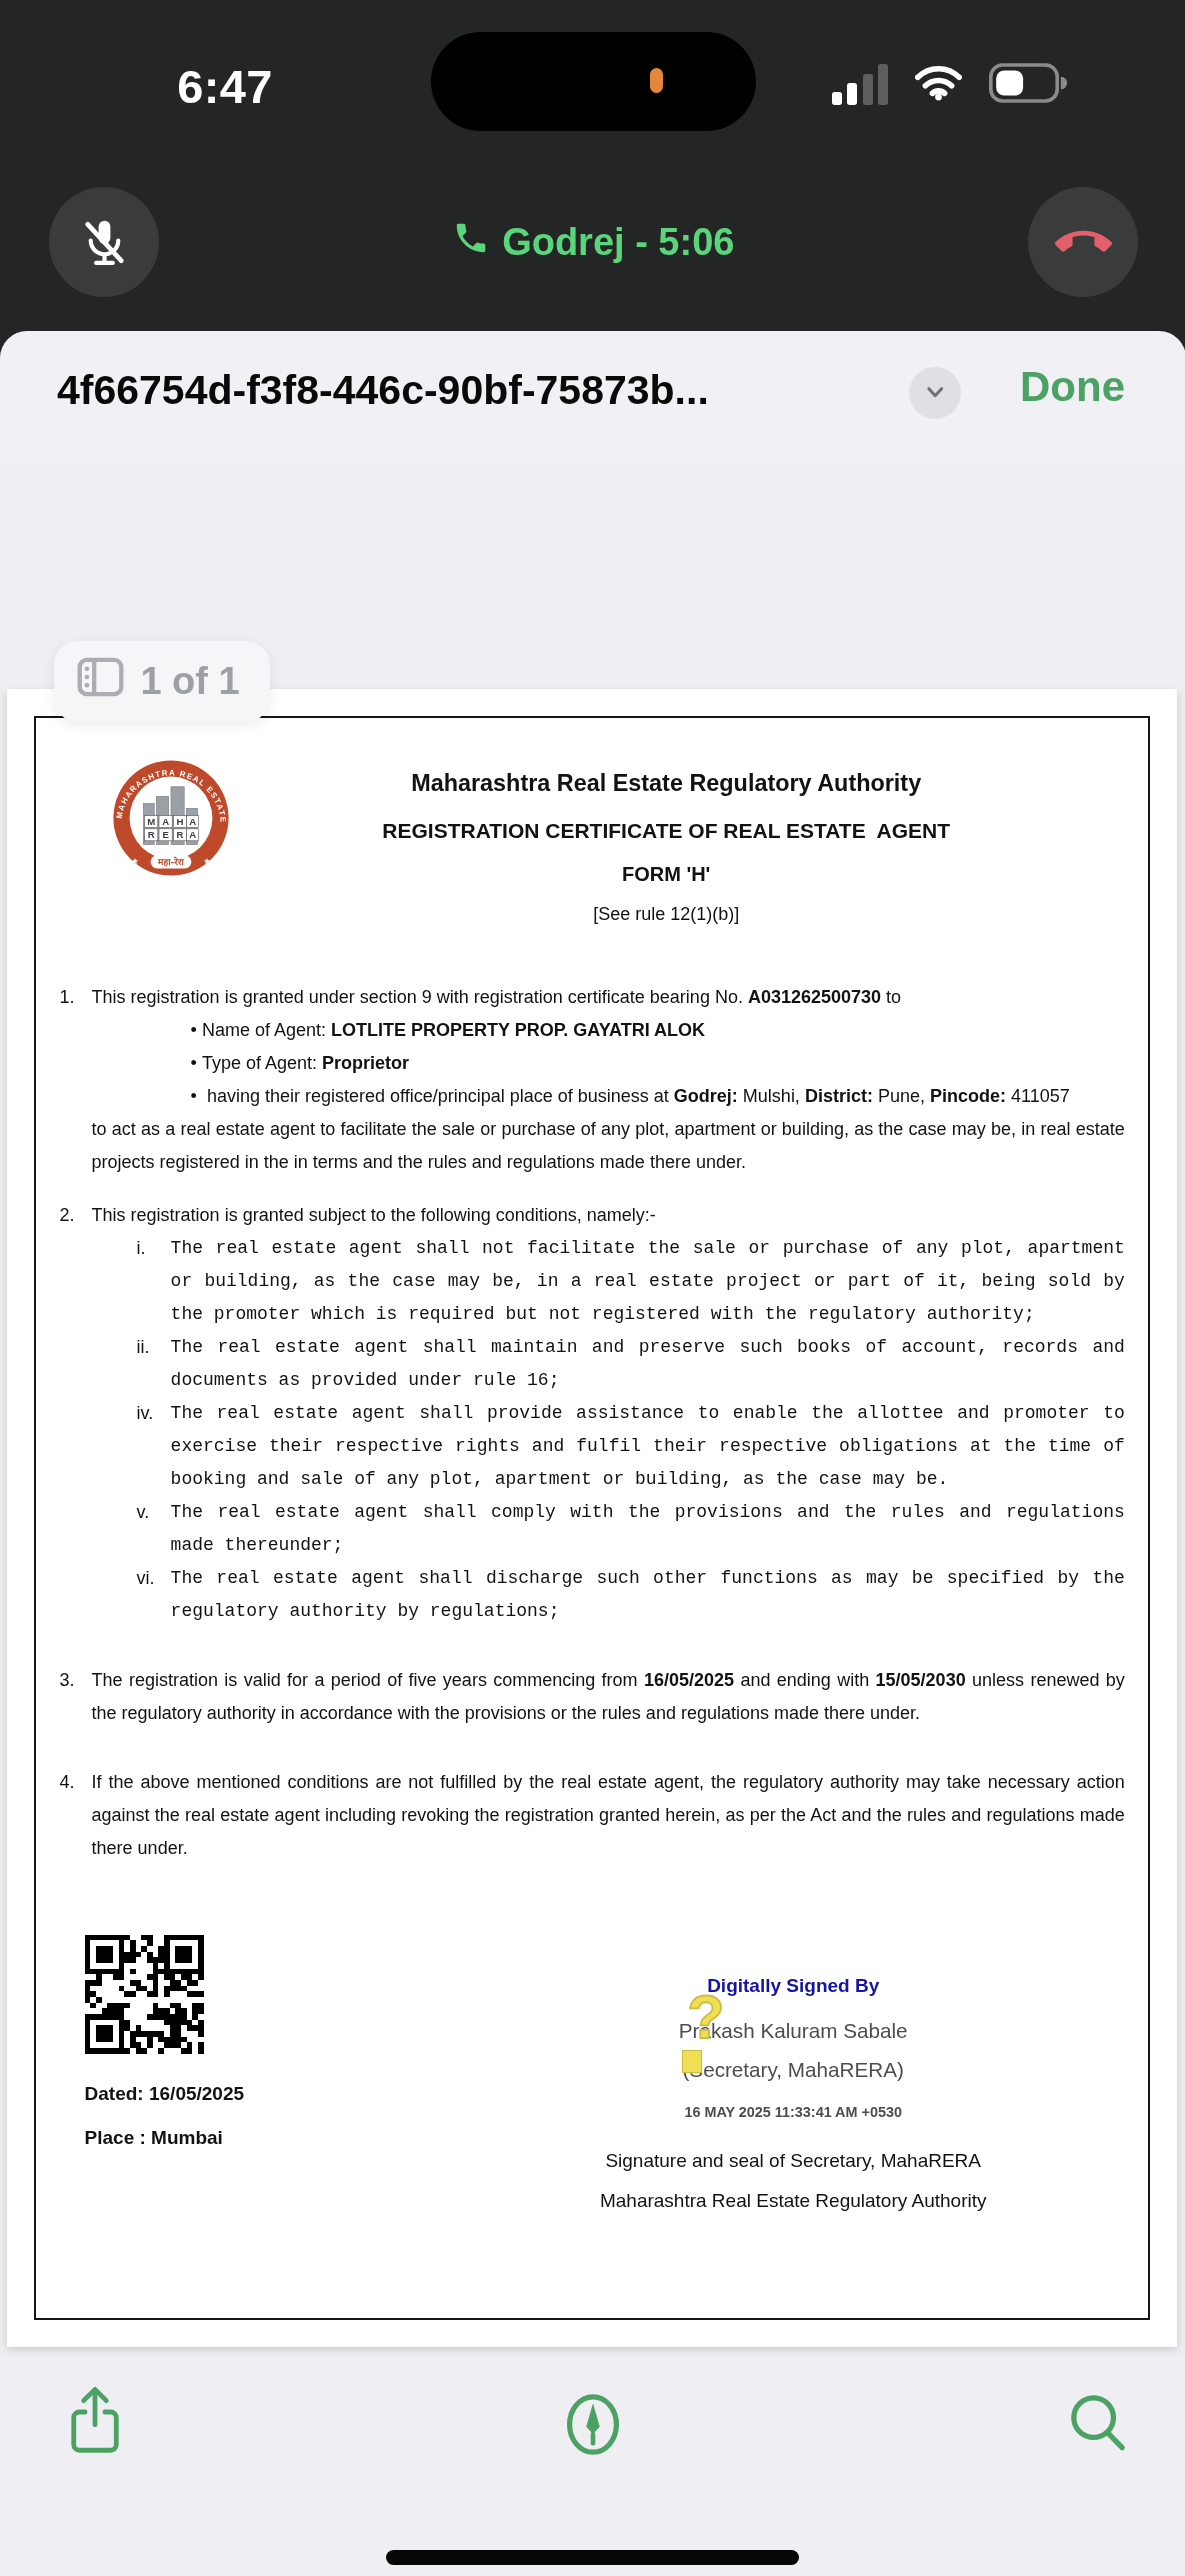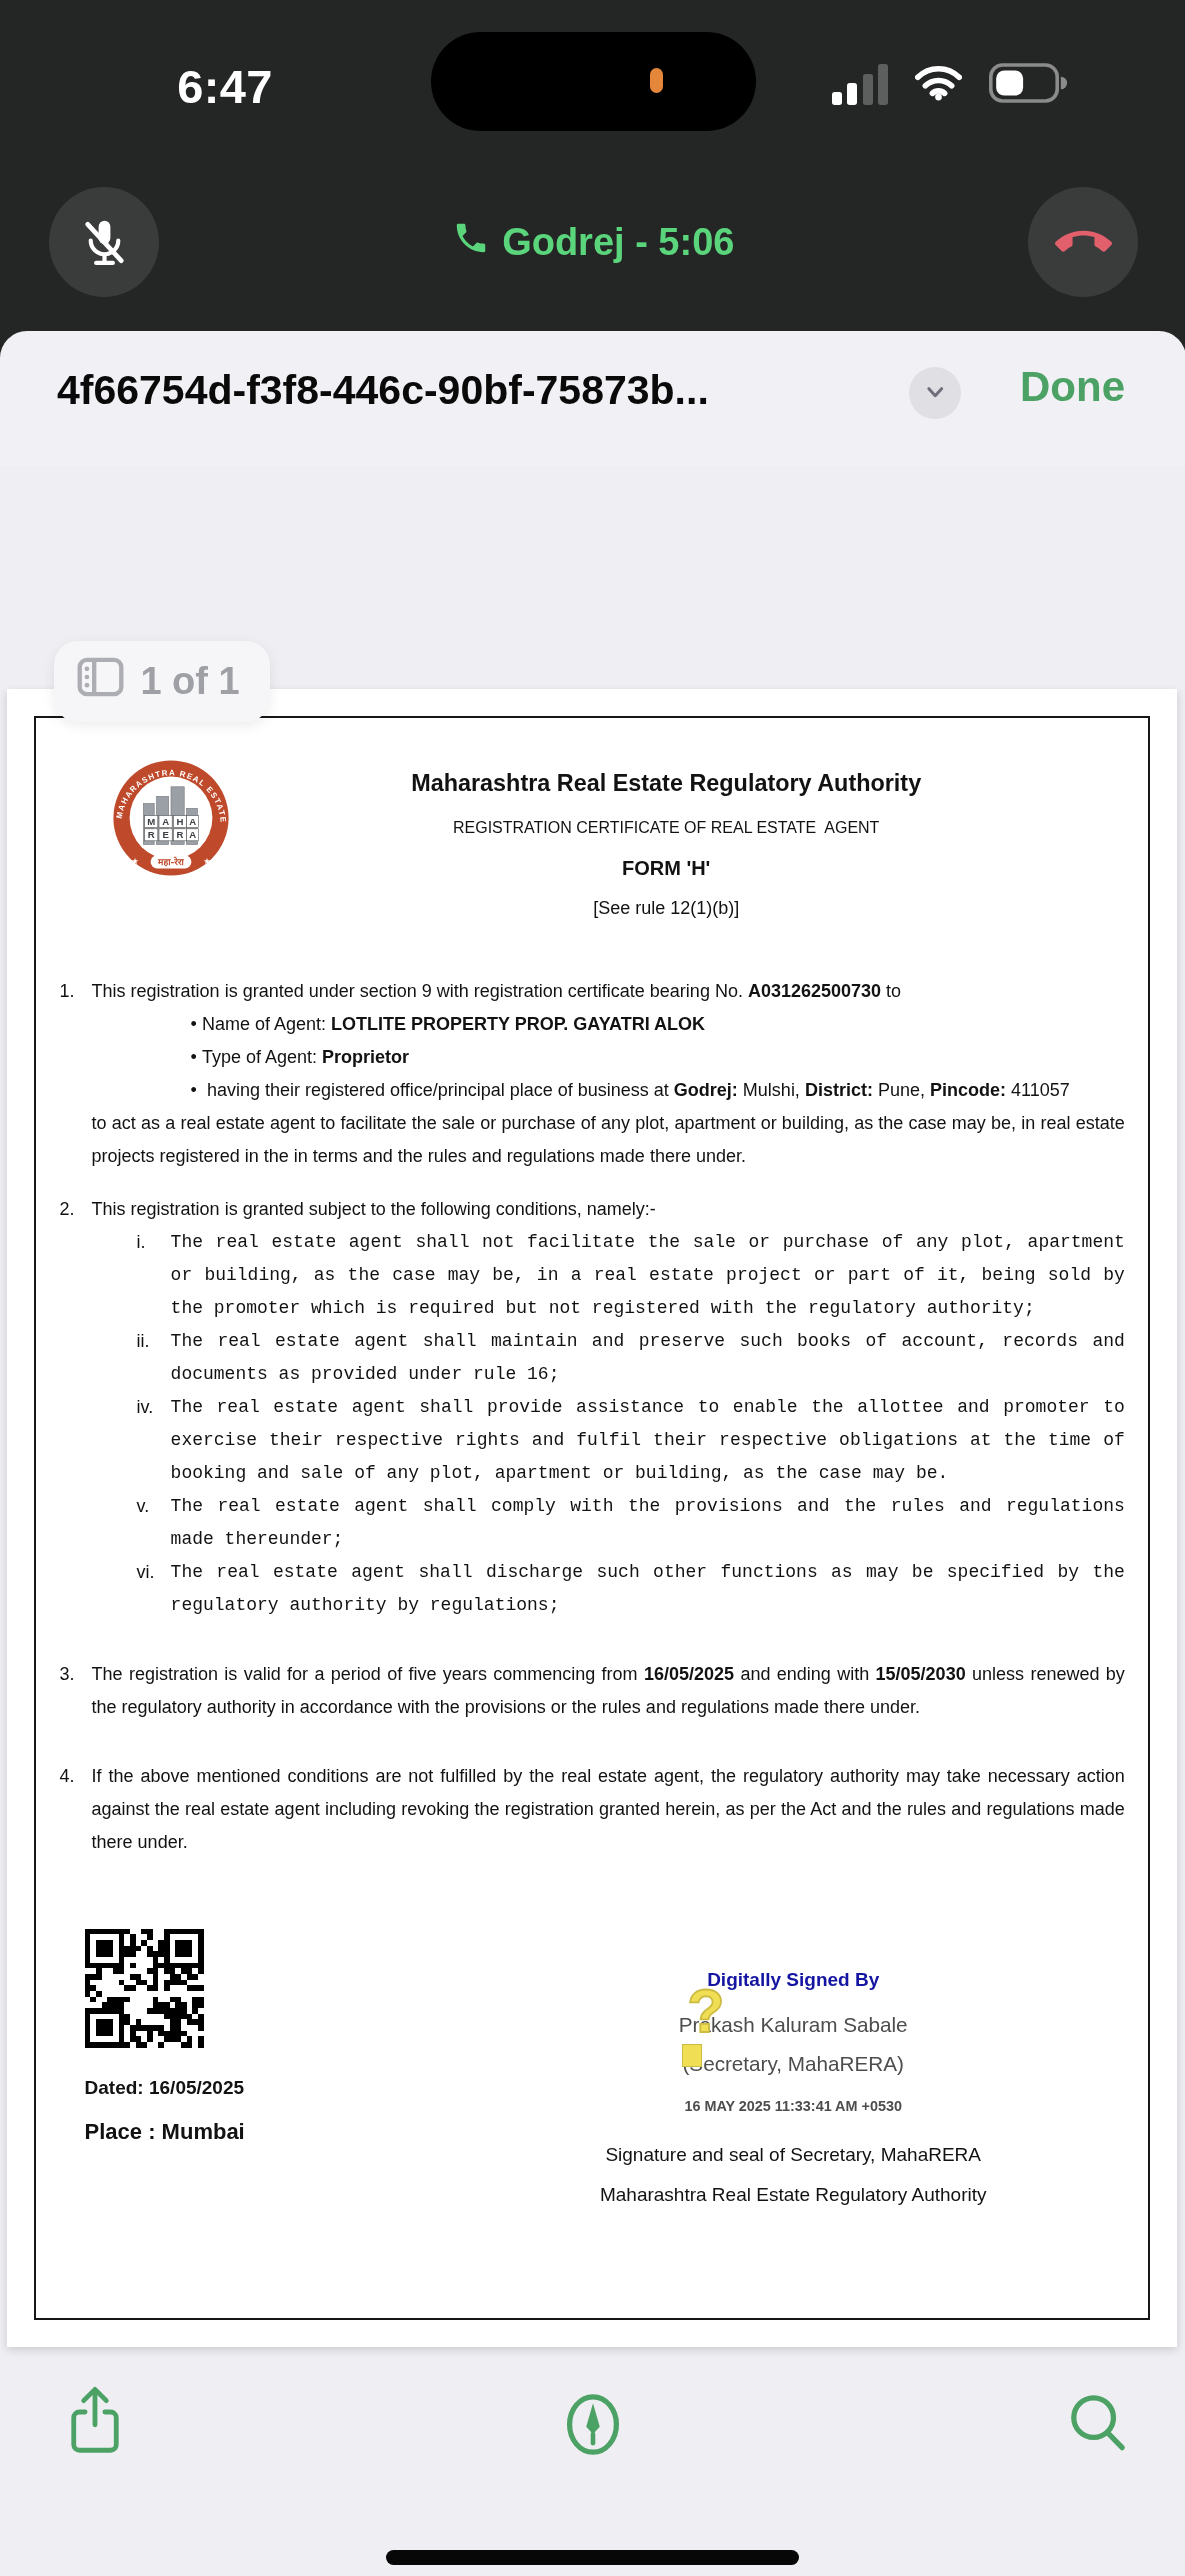--- a/index.html
+++ b/index.html
@@ -40,21 +40,21 @@
              background:#F6F6F9;border-radius:24px;box-shadow:0 3.6px 12.6px rgba(0,0,0,.08);
              display:flex;align-items:center;gap:16px;color:#9EA0A5;font-size:38px;font-weight:600;}
 
   .pdf-page{position:absolute;left:7.2px;top:223px;width:1170px;height:1658px;background:#fff;
             box-shadow:0 2.7px 9px rgba(0,0,0,.16);}
   .content{position:absolute;inset:27px;border:2.7px solid #161616;padding:52px 23.4px 0;box-sizing:border-box;
            color:#121212;}
   .logo{position:absolute;left:75px;top:40px;width:120px;height:120px;}
   .heading{margin-left:148px;text-align:center;}
   .h-org{font-size:23.4px;font-weight:700;margin:0 0 21.6px;}
-  .h-cert{font-size:16px;font-weight:400;margin:0 0 20px;white-space:pre-wrap;}
+  .h-cert{font-size:21px;font-weight:700;margin:0 0 20px;white-space:pre-wrap;}
   .h-form{font-size:20px;font-weight:700;margin:0 0 18px;}
   .h-rule{font-size:18px;font-weight:400;margin:0;}
 
   .list{margin-top:56px;font-size:18px;line-height:33px;}
   .item{display:flex;margin-top:18px;}
   .item:first-child{margin-top:0;}
   .item .no{width:24px;margin-right:8px;flex:none;}
   .item .body{flex:1;text-align:justify;}
   .bullet{margin-left:99px;white-space:nowrap;text-align:left;}
   .cond{display:flex;margin-left:45px;}
@@ -62,21 +62,21 @@
   .cond .ctext{flex:1;text-align:justify;font-family:Liberation Mono, monospace;}
   .gap{margin-top:36px;}
   b{font-weight:700;}
 
   .footer{display:flex;margin-top:70px;}
   .f-left{margin-left:25px;width:377px;}
   .qr{display:grid;grid-template-rows:repeat(21,1fr);grid-template-columns:repeat(21,1fr);
       width:119px;height:119px;background:#fff;}
   .qr i{background:#000;}
   .f-dated{margin-top:23.4px;font-size:19px;font-weight:700;}
-  .f-place{margin-top:10.8px;font-size:22px;font-weight:700;}
+  .f-place{margin-top:10.8px;font-size:19px;font-weight:700;}
   .f-right{flex:1;text-align:center;position:relative;padding-top:34px;}
   .s-title{color:#1515A3;font-size:19px;font-weight:700;}
   .s-name{margin-top:12.6px;font-size:20.7px;color:#4d4d4d;}
   .s-role{margin-top:5.4px;font-size:20.7px;color:#4d4d4d;}
   .s-time{margin-top:10.8px;font-size:14.4px;font-weight:700;color:#4d4d4d;}
   .s-line1{margin-top:14.4px;font-size:19px;}
   .s-line2{margin-top:7.2px;font-size:19px;}
   .q-mark{position:absolute;left:calc(50% - 106px);top:52px;font-size:61px;font-weight:700;
           color:#F0DF55;-webkit-text-stroke:1.8px #cdbc42;line-height:1;}
   .q-sq{position:absolute;left:calc(50% - 111px);top:115px;width:18px;height:21.6px;

